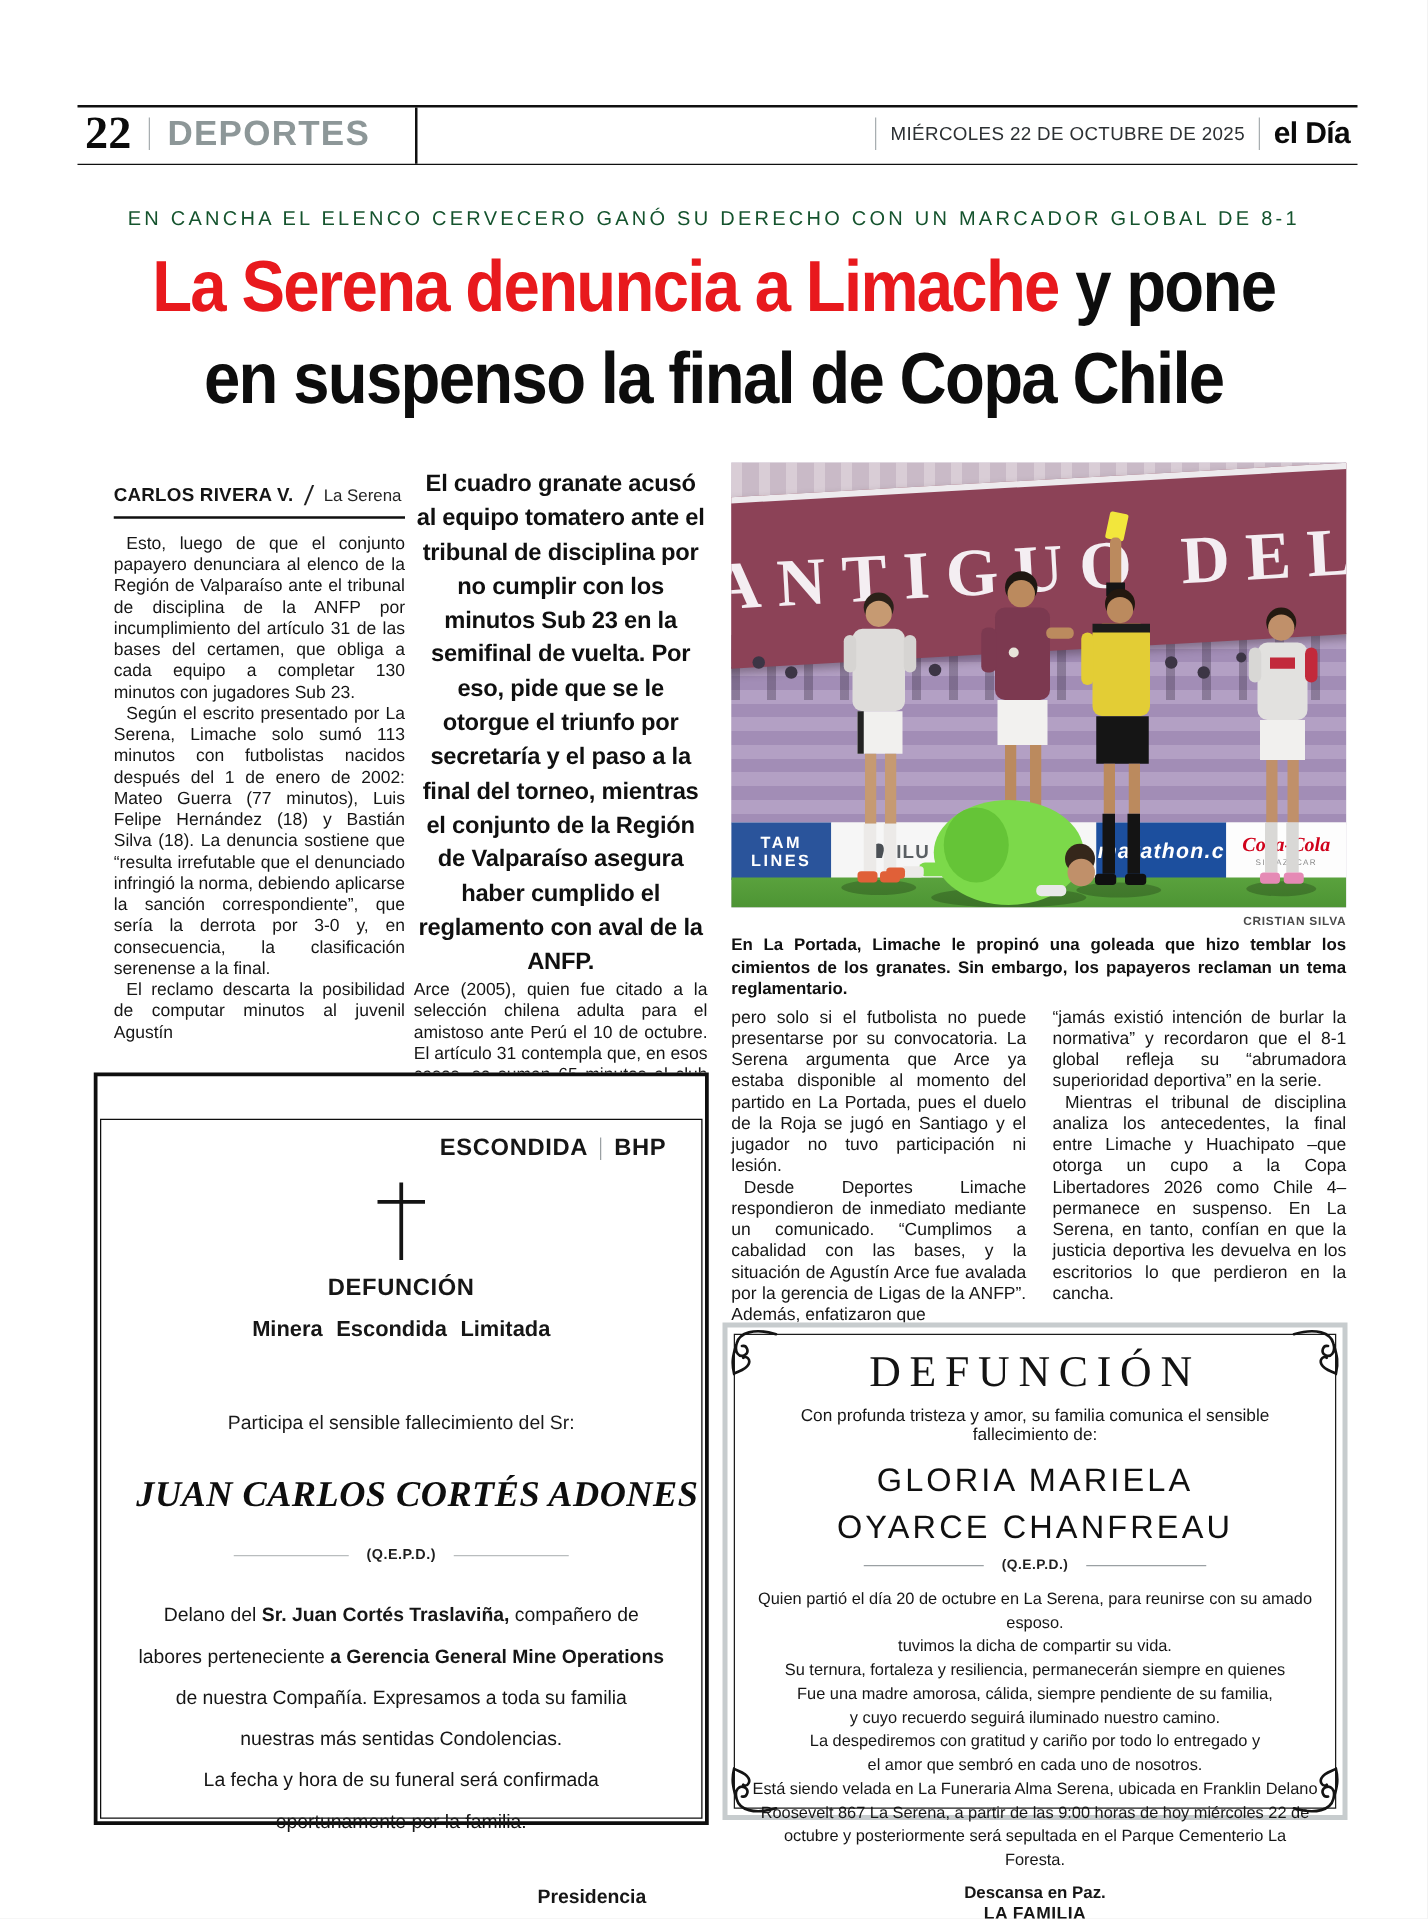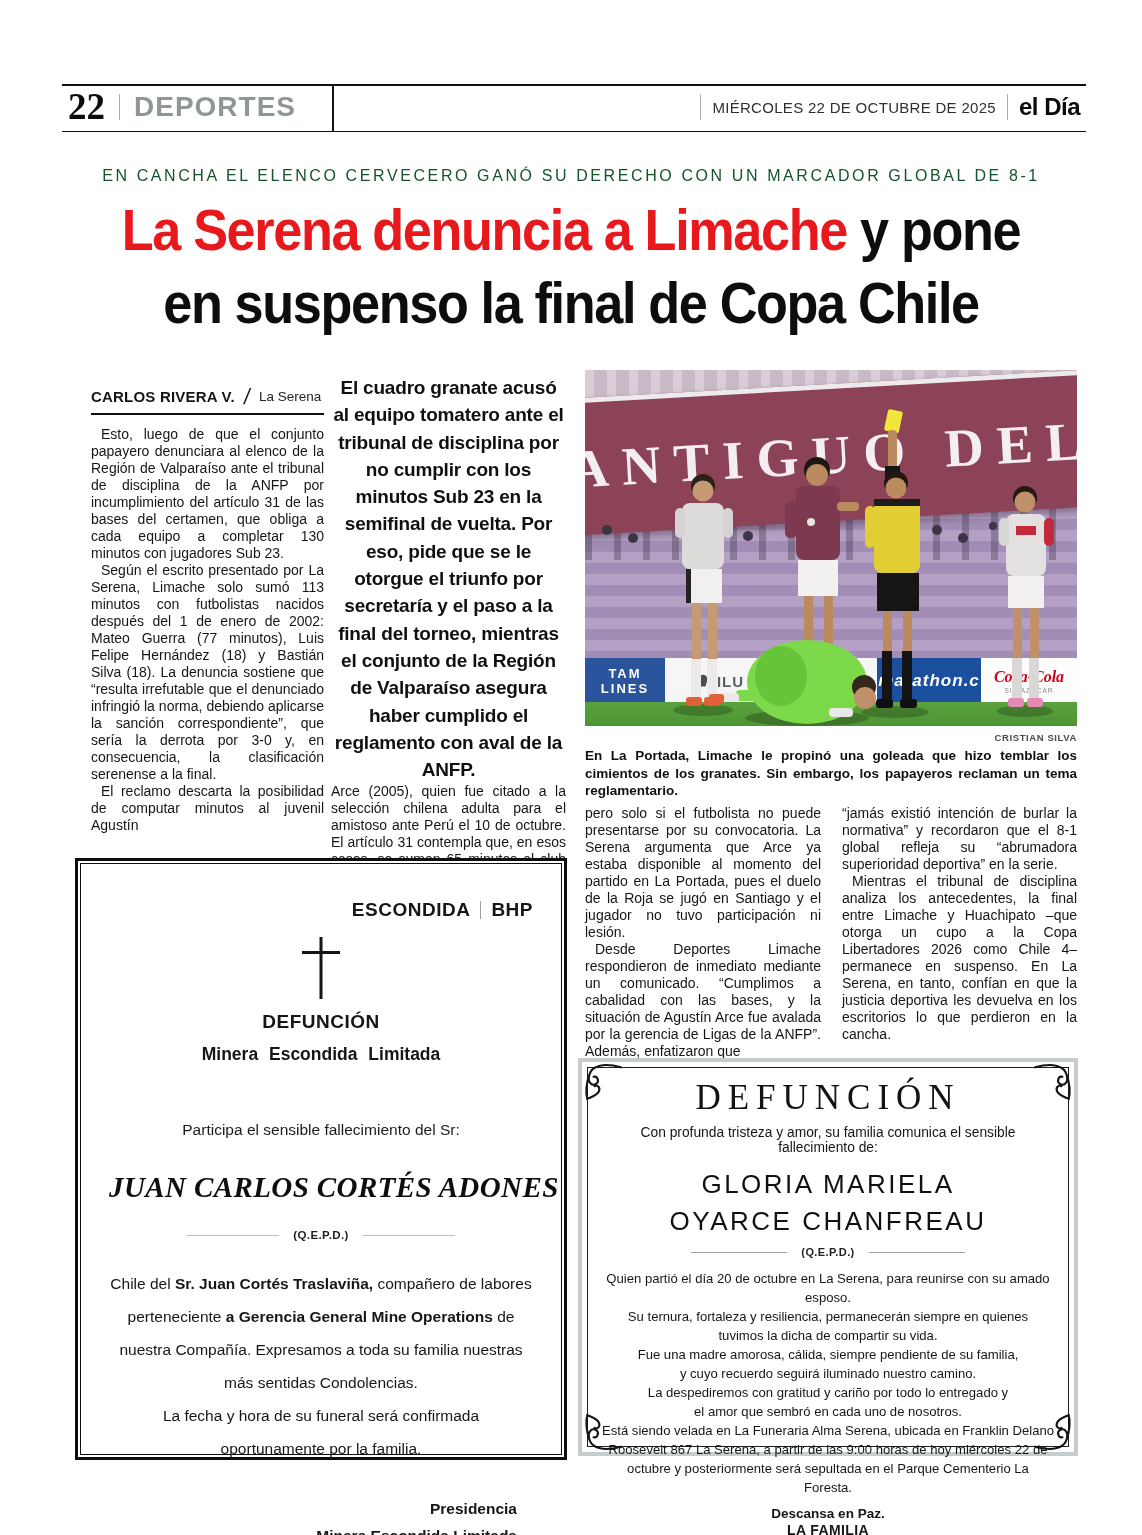--- a/index.html
+++ b/index.html
@@ -66,21 +66,21 @@
   .coke-sub{color:#8a8a8a;font-size:6.5px;letter-spacing:1px;}
   .ph-grass{position:absolute;left:0;top:332px;right:0;height:24px;background:linear-gradient(#5aa23d,#4d9434);}
   .players{position:absolute;left:0;top:0;width:492px;height:356px;}
   .credit{position:absolute;left:585px;top:732px;width:492px;text-align:right;font-size:9.5px;
           font-weight:700;color:#4a4a4a;letter-spacing:.6px;}
   .caption{position:absolute;left:585px;top:747px;width:492px;font-size:13.5px;font-weight:700;
            line-height:17.5px;color:#101010;text-align:justify;}
 
   
   .obit1{position:absolute;left:75px;top:858px;width:492px;height:602px;border:3px solid #0e0e0e;box-sizing:border-box;background:#fff;}
-  .obit1-inner{position:absolute;inset:2px;border:1px solid #0e0e0e;padding:35px 28px;box-sizing:border-box;}
+  .obit1-inner{position:absolute;inset:2px;border:1px solid #0e0e0e;padding:12px 28px;box-sizing:border-box;margin-top:32px;}
   .esc-row{display:flex;justify-content:flex-end;align-items:center;gap:10px;font-weight:800;
            font-size:19px;color:#161616;letter-spacing:.5px;}
   .esc-div{width:1px;height:18px;background:#9aa0a3;}
   .cross{position:relative;width:46px;height:62px;margin:16px auto 12px auto;}
   .cross::before{content:"";position:absolute;left:50%;top:0;width:3px;height:100%;background:#141414;transform:translateX(-50%);}
   .cross::after{content:"";position:absolute;top:14px;left:4px;right:4px;height:3px;background:#141414;}
   .ob1-t1{text-align:center;font-weight:800;font-size:19px;letter-spacing:.5px;margin-top:10px;}
   .ob1-t2{text-align:center;font-weight:800;font-size:17.5px;word-spacing:6px;margin-top:11px;}
   .ob1-intro{text-align:center;font-size:15.5px;margin-top:56px;color:#1b1b1b;}
   .ob1-name{font-family:"Liberation Serif",serif;font-style:italic;font-weight:700;text-align:center;
@@ -308,21 +308,21 @@
       <div class="ob1-t1">DEFUNCIÓN</div>
       <div class="ob1-t2">Minera Escondida Limitada</div>
       <div class="ob1-intro">Participa el sensible fallecimiento del Sr:</div>
       <div class="ob1-name">JUAN CARLOS CORTÉS ADONES</div>
       <div class="qepd">
         <span class="line"></span>
         <span class="txt">(Q.E.P.D.)</span>
         <span class="line"></span>
       </div>
       <div class="ob1-body">
-        <span>Chile del </span><b>Sr. Juan Cortés Traslaviña,</b><span> compañero de labores perteneciente </span><b>a Gerencia General Mine Operations</b><span> de nuestra Compañía. Expresamos a toda su familia nuestras más sentidas Condolencias.</span>
+        <span>Delano del </span><b>Sr. Juan Cortés Traslaviña,</b><span> compañero de labores perteneciente </span><b>a Gerencia General Mine Operations</b><span> de nuestra Compañía. Expresamos a toda su familia nuestras más sentidas Condolencias.</span>
         <div>La fecha y hora de su funeral será confirmada oportunamente por la familia.</div>
       </div>
       <div class="ob1-footer">
         <div>Presidencia</div>
         <div>Minera Escondida Limitada</div>
       </div>
     </div>
   </div>
 
   <div class="obit2">
@@ -346,22 +346,22 @@
           <div>GLORIA MARIELA</div>
           <div>OYARCE CHANFREAU</div>
         </div>
         <div class="qepd ob2-qepd">
           <span class="line"></span>
           <span class="txt">(Q.E.P.D.)</span>
           <span class="line"></span>
         </div>
         <div class="ob2-body">
           <div>Quien partió el día 20 de octubre en La Serena, para reunirse con su amado esposo.</div>
+          <div>tuvimos la dicha de compartir su vida.</div>
           <div>Su ternura, fortaleza y resiliencia, permanecerán siempre en quienes</div>
-          <div>tuvimos la dicha de compartir su vida.</div>
           <div>Fue una madre amorosa, cálida, siempre pendiente de su familia,</div>
           <div>y cuyo recuerdo seguirá iluminado nuestro camino.</div>
           <div>La despediremos con gratitud y cariño por todo lo entregado y</div>
           <div>el amor que sembró en cada uno de nosotros.</div>
           <div>Está siendo velada en La Funeraria Alma Serena, ubicada en Franklin Delano</div>
           <div>Roosevelt 867 La Serena, a partir de las 9:00 horas de hoy miércoles 22 de</div>
           <div>octubre y posteriormente será sepultada en el Parque Cementerio La Foresta.</div>
         </div>
         <div class="ob2-close1">Descansa en Paz.</div>
         <div class="ob2-close2">LA FAMILIA</div>

